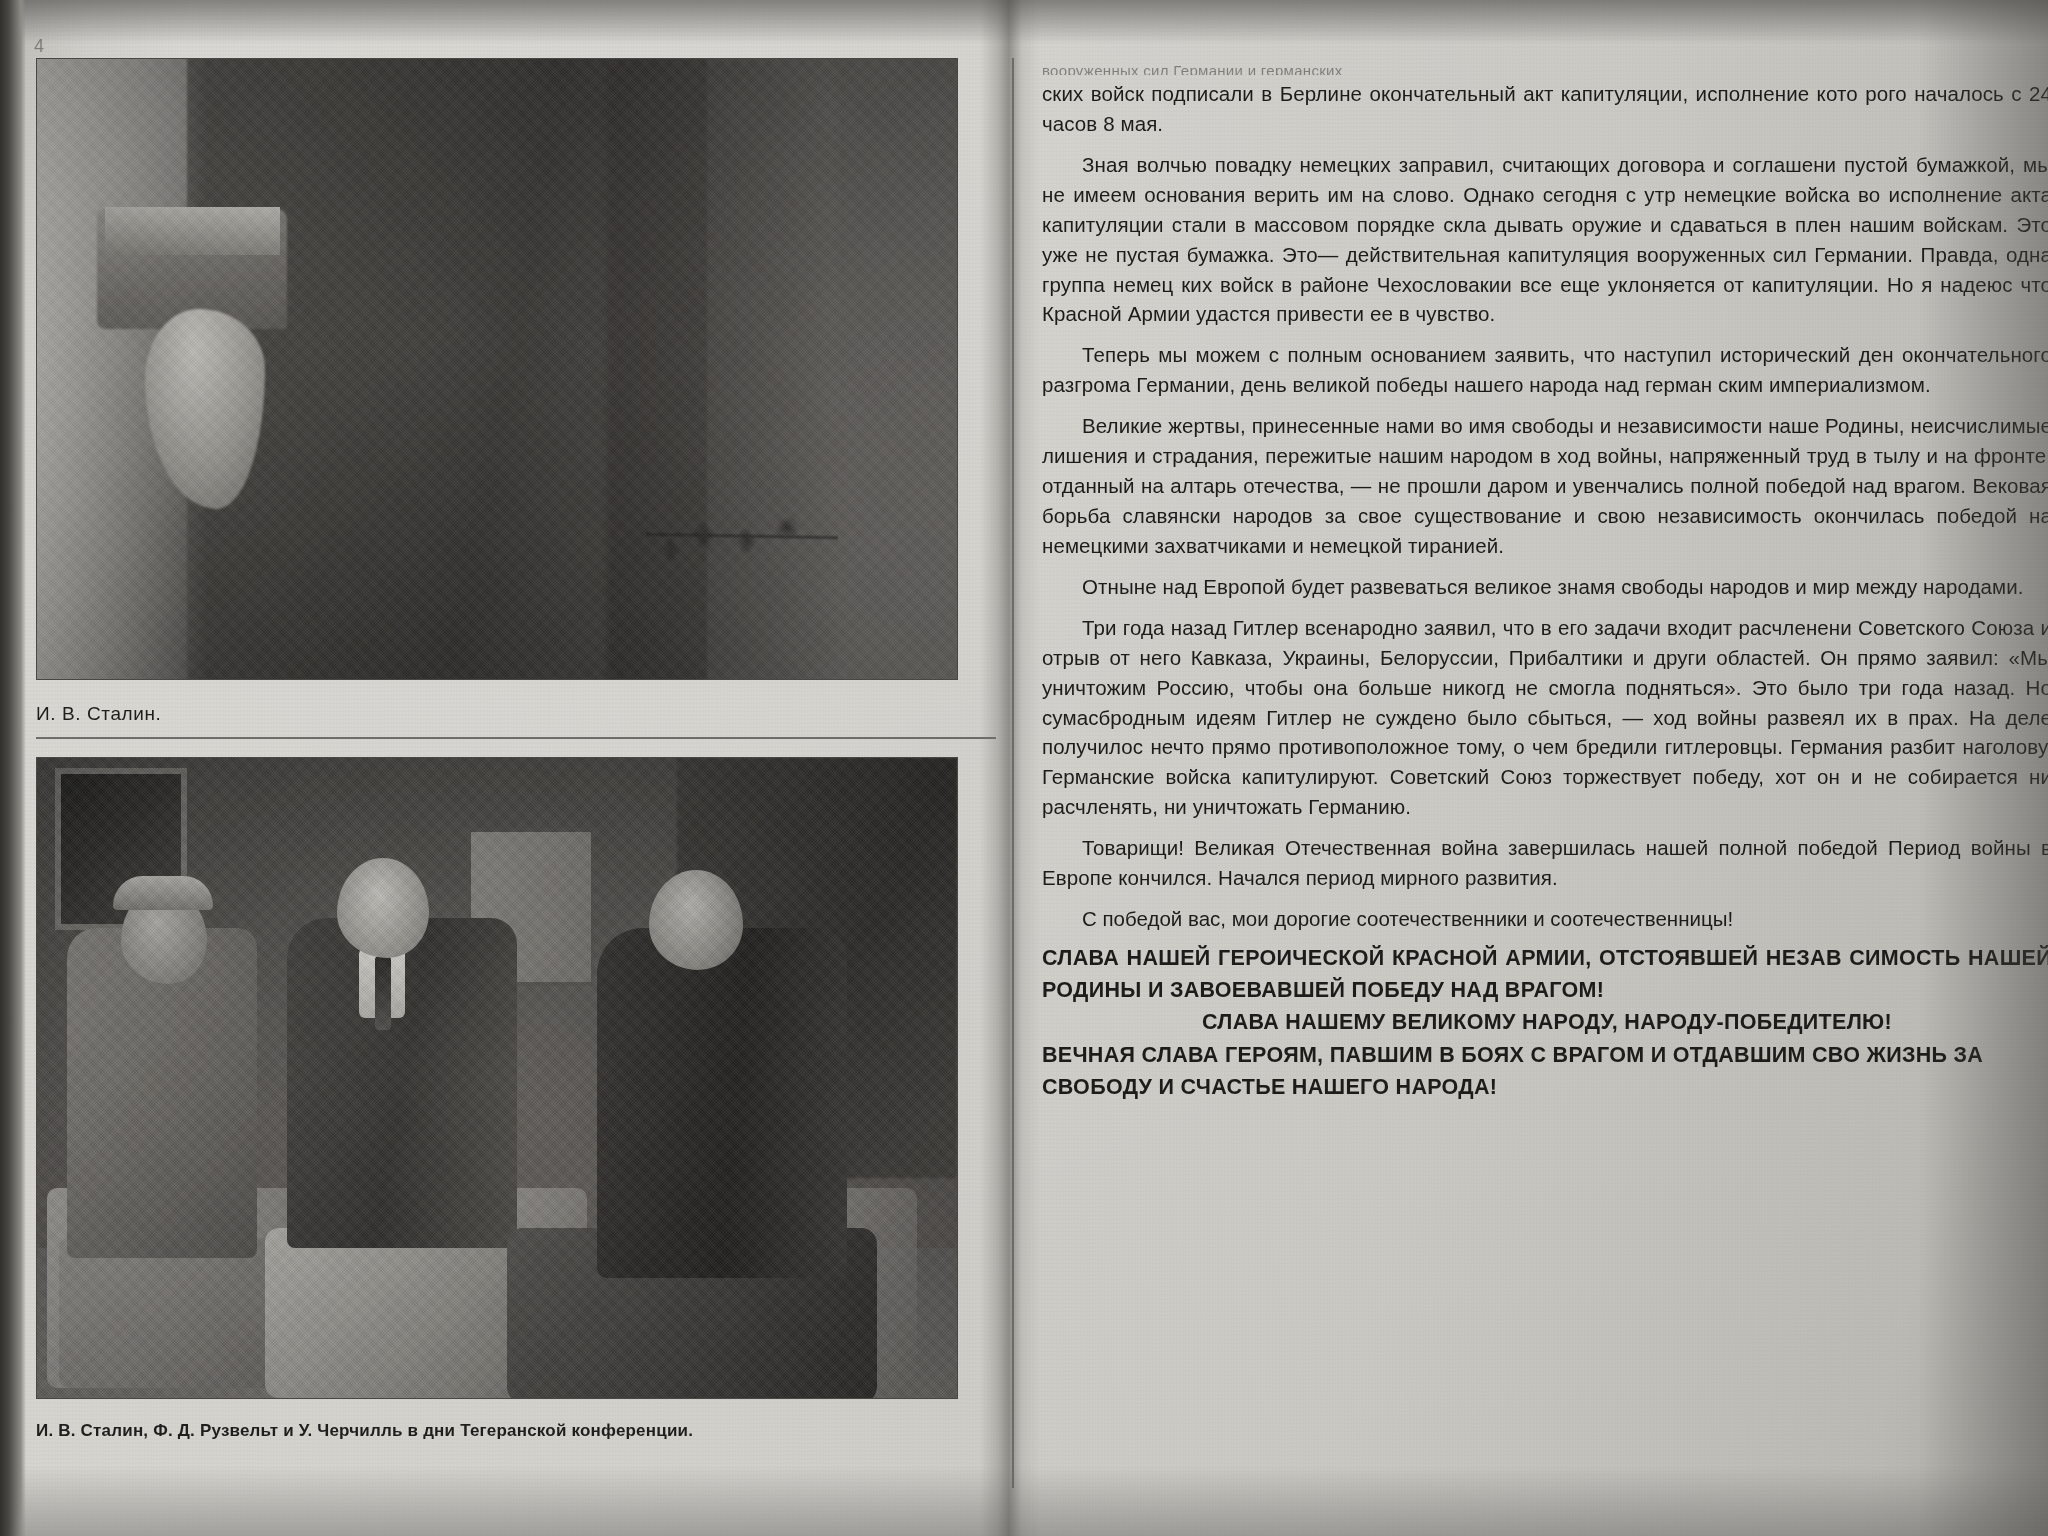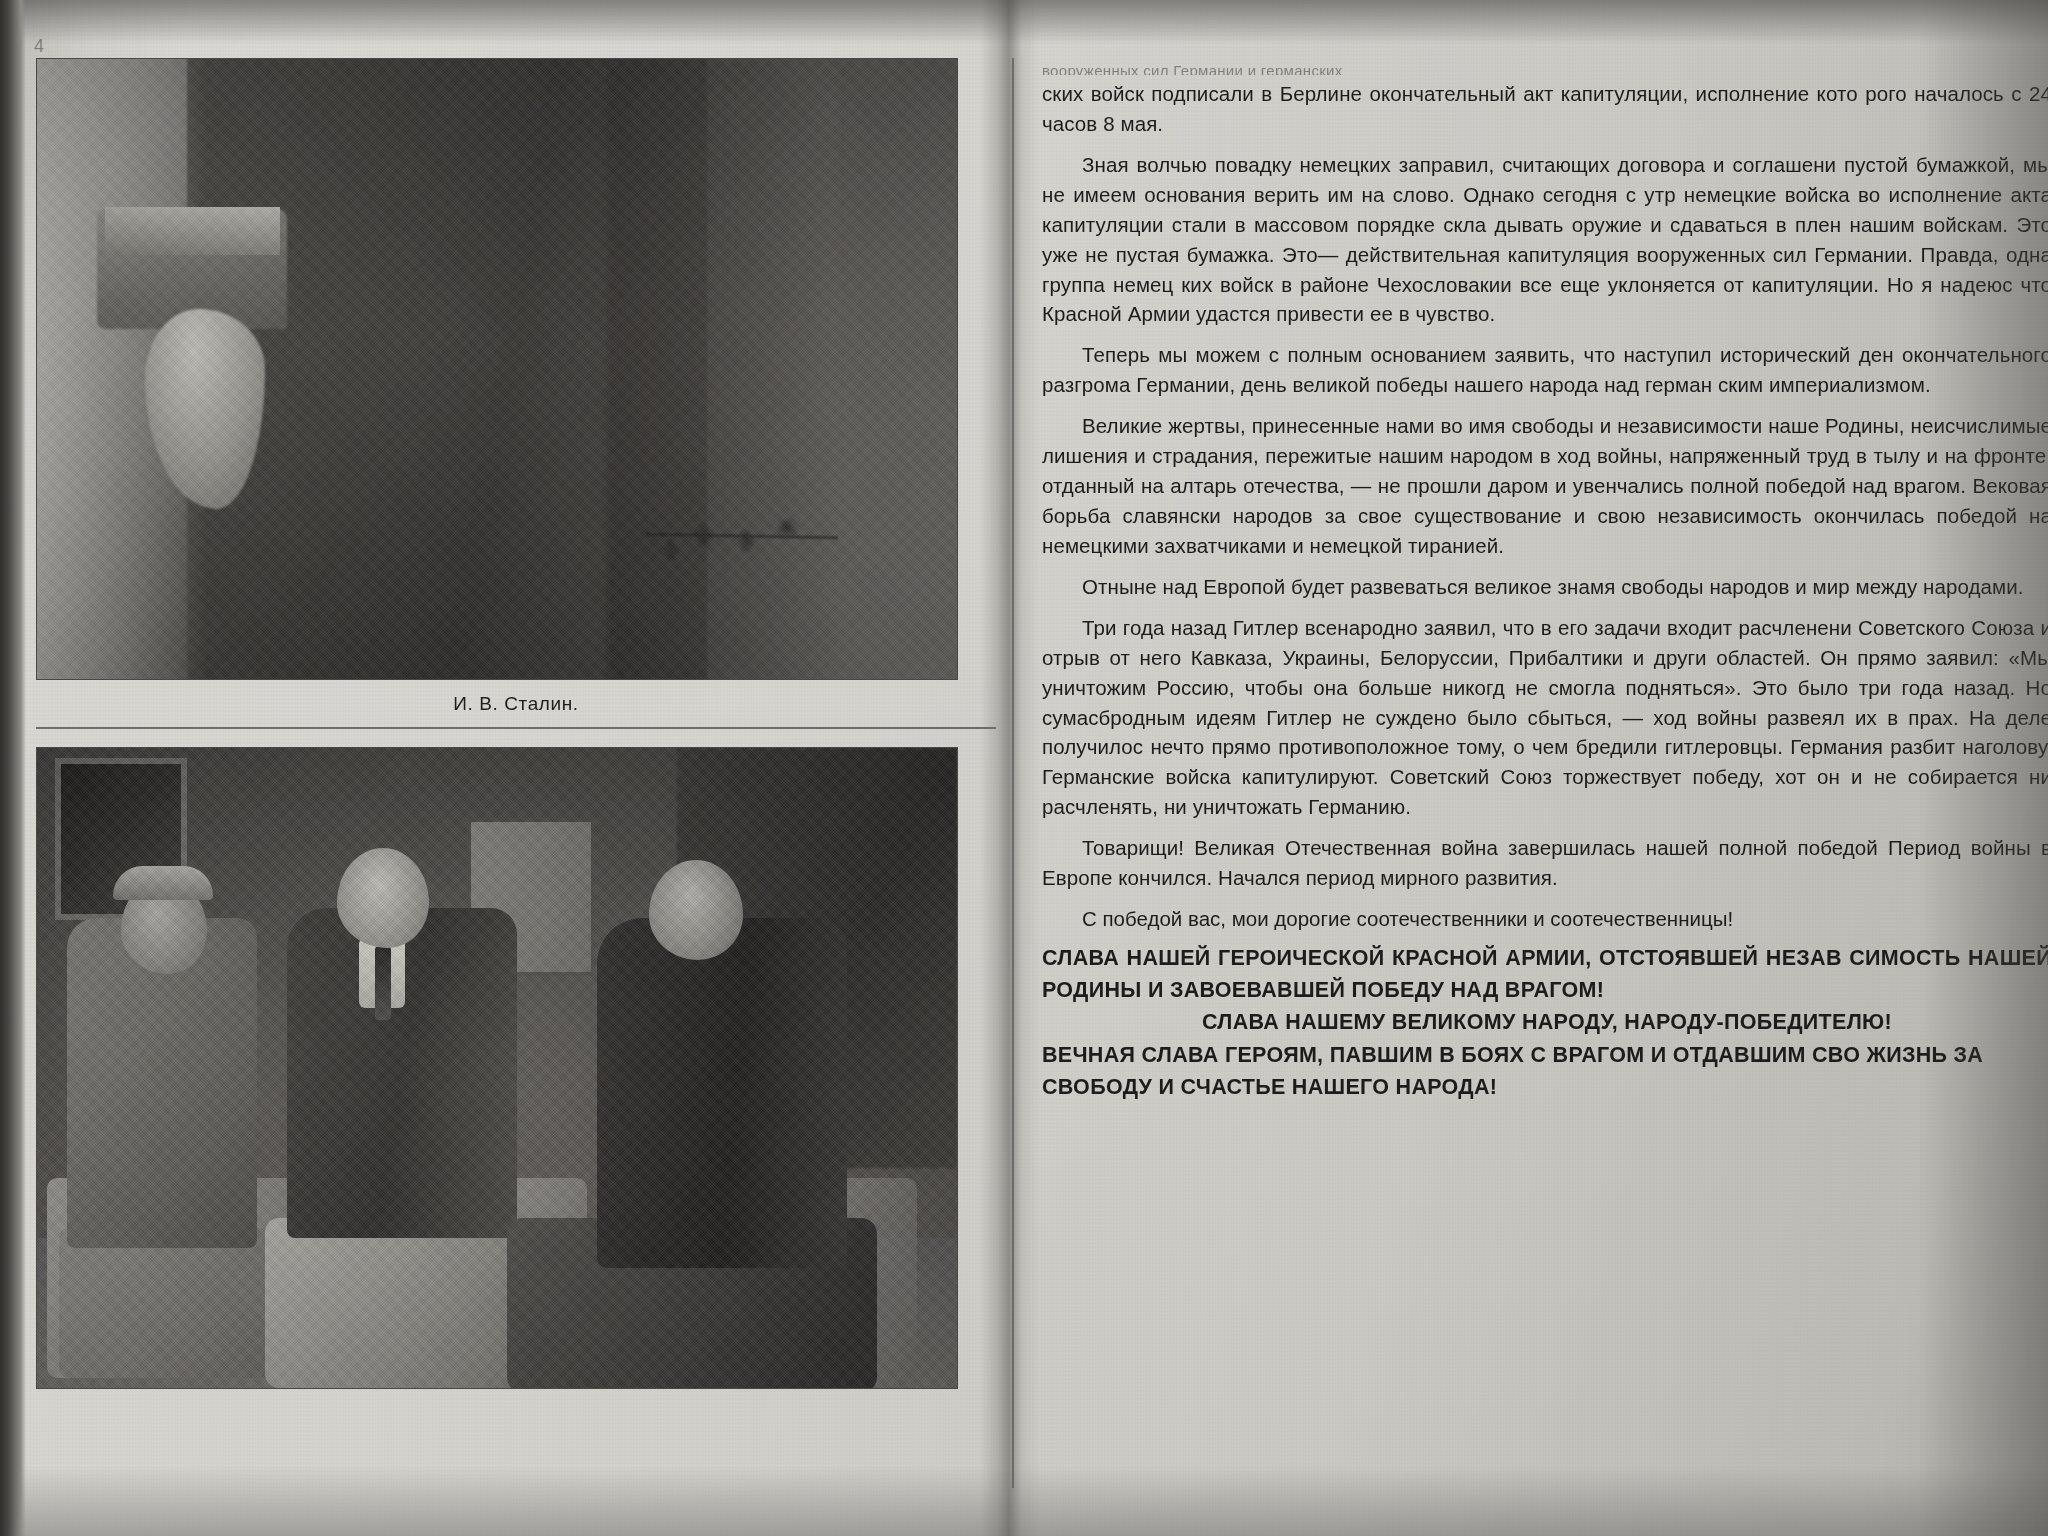--- a/index.html
+++ b/index.html
@@ -167,25 +167,25 @@
   }
   .p1-grain {
     position: absolute; inset: 0;
     background-image:
       repeating-linear-gradient(45deg, rgba(255,255,255,0.05) 0 1px, rgba(0,0,0,0.05) 1px 2px),
       repeating-linear-gradient(-45deg, rgba(255,255,255,0.04) 0 1px, rgba(0,0,0,0.04) 1px 2px);
     opacity: .8;
   }
 
   .caption {
-    text-align: center;
     color: #1e1e1c;
     font-size: 19px;
     letter-spacing: .6px;
     padding: 13px 0 12px 0;
+    margin-top: 10px;
   }
   .caption-2 {
     font-size: 17px;
     font-weight: 700;
     letter-spacing: .2px;
     padding-top: 12px;
   }
 
   .hr-rule {
     height: 2px;
@@ -422,20 +422,21 @@
         <div class="fig fig-fdr-tie"></div>
         <div class="fig fig-fdr-head"></div>
 
         <div class="fig fig-wsc-legs"></div>
         <div class="fig fig-wsc-body"></div>
         <div class="fig fig-wsc-head"></div>
 
         <div class="t-vignette"></div>
         <div class="t-grain"></div>
       </div>
+      <div class="caption caption-2">И. В. Сталин, Ф. Д. Рузвельт и У. Черчилль  в дни Тегеранской конференции.</div>
     </div>
 
   </div>
 
   <div class="col-rule"></div>
 
   <div class="right-col">
 
     <div class="clipped-line">вооруженных сил Германии и германских</div>
 

